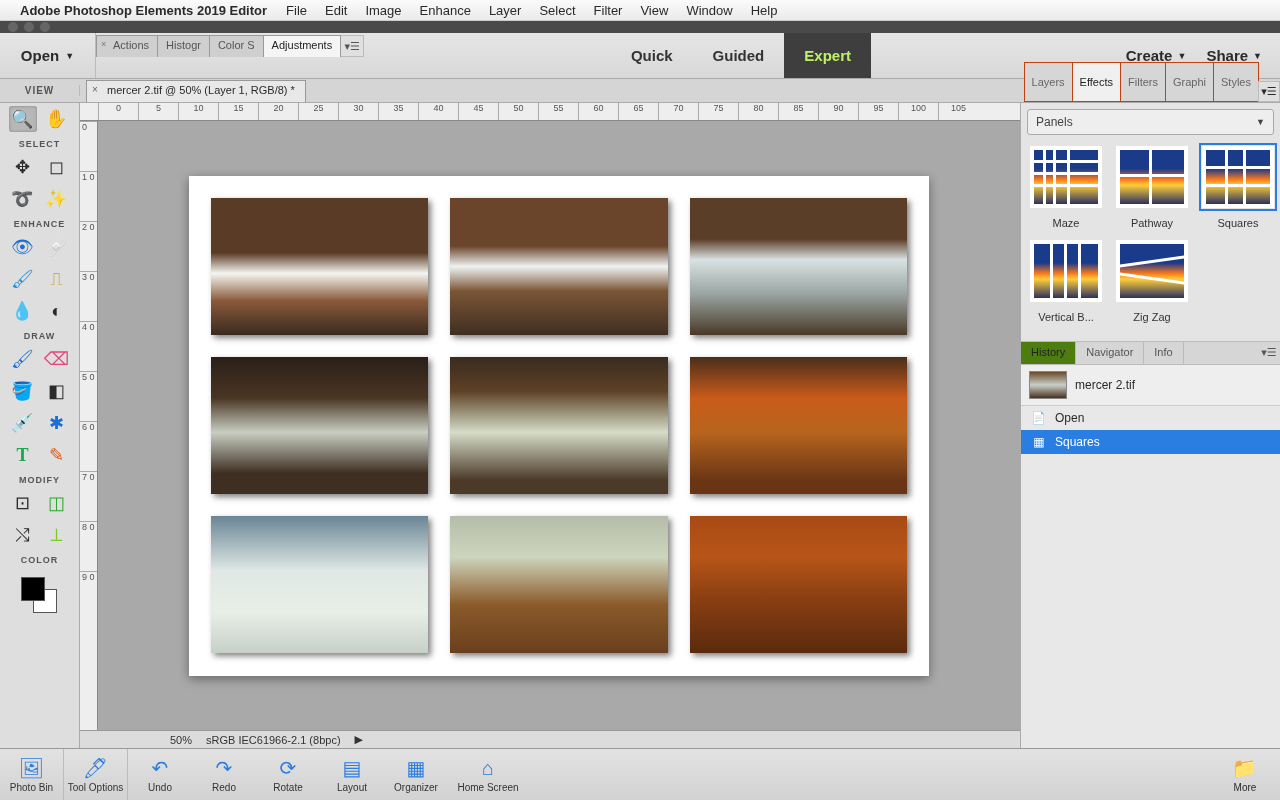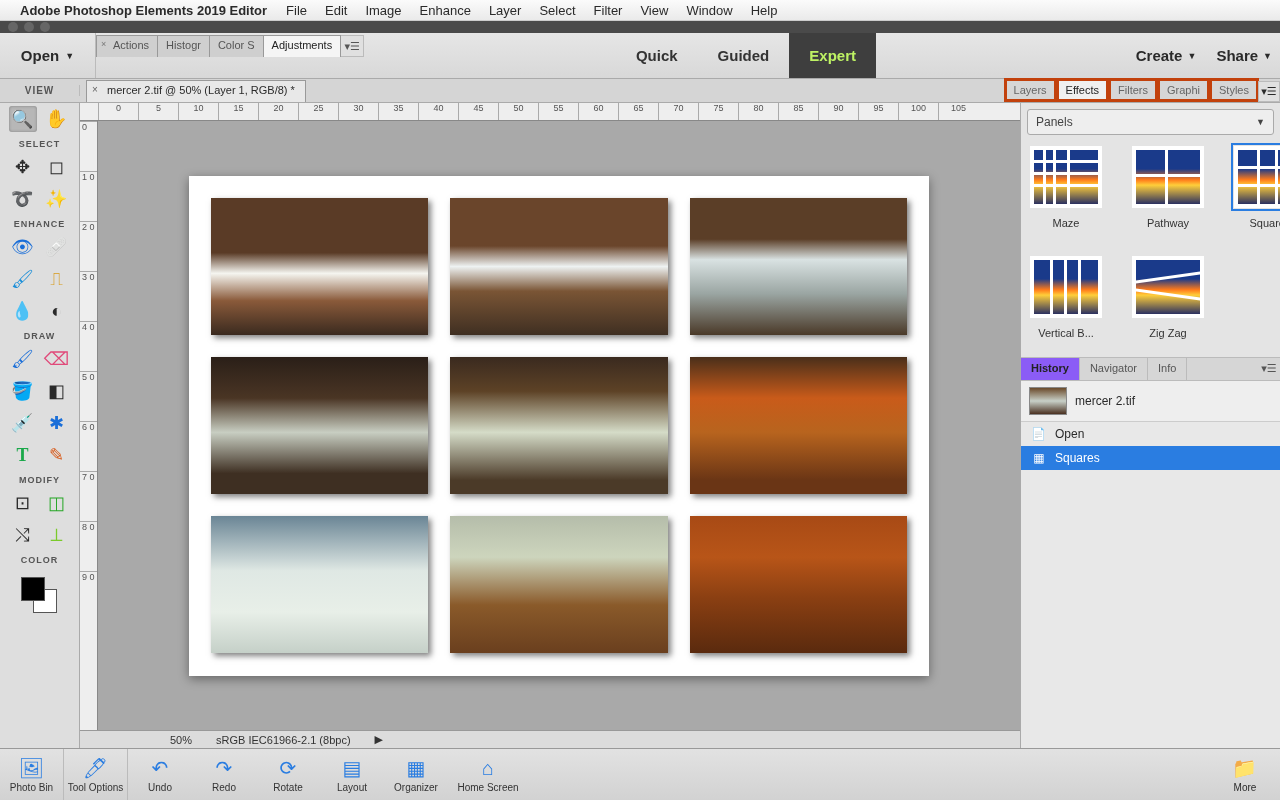--- a/index.html
+++ b/index.html
@@ -22,30 +22,30 @@
 .open-btn { width: 96px; display:flex; align-items:center; justify-content:center; font-size:15px; font-weight:600; border-right:1px solid #bbb; gap:6px; padding:0 8px;}
 .little-tabs { display:flex; align-items:flex-start; margin-top:2px; position:relative;}
 .ltab { height: 22px; padding: 3px 8px; background:#cfcfcf; border:1px solid #999; border-bottom:none; font-size:11px; color:#555; margin-right:-1px; position:relative; }
 .ltab.active { background:#f5f5f5; color:#222; z-index:2;}
 .ltab .close { font-size:9px; position:absolute; top:3px; left:4px; color:#777;}
 .ltab:first-child { padding-left: 16px; }
 .ltab-menu { width:24px; display:flex; align-items:center; justify-content:center; font-size:11px; color:#555; border:1px solid #bbb; background:#e0e0e0; height:22px;}
 .mode-tabs { flex:1; display:flex; justify-content:center; align-items:stretch; }
 .mode-tab { padding: 8px 20px; display:flex; align-items:center; font-size:15px; font-weight:600; color:#333; }
 .mode-tab.active { background:#3e3e3e; color:#bef264; }
-.top-right { display:flex; align-items:center; gap:4px;}
+.top-right { display:flex; align-items:center; padding-right:10px; gap:4px;}
 .top-right .btn { padding:0 8px; font-size:15px; font-weight:600; display:flex; align-items:center; gap:5px;}
 
 
 .filetab-row { height: 24px; background: #d5d5d5; display:flex; align-items:center; border-bottom:1px solid #aaa;}
 .left-tools-header { width:80px; text-align:center; font-size:10px; letter-spacing:1px; color:#555; border-right:1px solid #bbb; font-weight:600;}
 .file-tab { height:22px; padding:3px 10px 0 20px; background:#e8e8e8; border:1px solid #999; border-bottom:none; font-size:11px; position:relative; margin-left:6px;}
 .file-tab .x { position:absolute; left:5px; top:3px; font-size:10px; color:#666;}
 .right-panel-tabs { margin-left:auto; display:flex; height:22px; align-items:flex-end;}
-.ptab { padding:3px 7px; font-size:11px; color:#666; border:3px solid #c2410c; background:#d6d6d6; margin-right:-1px; }
+.ptab { padding:13px 7px; font-size:11px; color:#666; border:1px solid #c2410c; background:#d6d6d6; margin-right:-1px; }
 .ptab.active { background:#f0f0f0; color:#222; }
 .ptab-menu { width:22px; text-align:center; font-size:11px; border:1px solid #bbb; background:#e0e0e0; padding:3px 0;}
 
 
 .main { display:flex; height: calc(800px - 21px - 12px - 46px - 24px - 52px); }
 .left-tools { width:80px; background:#dedede; border-right:1px solid #aaa; display:flex; flex-direction:column; align-items:center;}
 .tool-section-title { font-size:9px; letter-spacing:1px; color:#555; margin:4px 0 2px; font-weight:600;}
 .tool-row { display:flex; gap:6px; margin:3px 0;}
 .tool { width:28px; height:26px; display:flex; align-items:center; justify-content:center; border-radius:3px; font-size:18px; color:#2a2a2a;}
 .tool.sel { background:#b7b7b7; box-shadow: inset 0 0 3px rgba(0,0,0,0.3);}
@@ -65,46 +65,46 @@
 .tile { position:relative; box-shadow:3px 3px 6px rgba(0,0,0,0.5);}
 .t1 { background:linear-gradient(to bottom,#5a3b26 0%,#5a3b26 40%,#f5f5f0 55%,#8a5a3a 75%,#3a2a1f 100%);}
 .t2 { background:linear-gradient(to bottom,#6a452b 0%,#6a452b 35%,#eef2f2 50%,#7a5535 68%,#3f2f22 100%);}
 .t3 { background:linear-gradient(to bottom,#5b3e27 0%,#5b3e27 30%,#d9e2e2 45%,#9aa5a2 70%,#4a3928 100%);}
 .t4 { background:linear-gradient(to bottom,#2a1f18 0%,#4a3524 30%,#c8cec2 55%,#3e2f22 85%);}
 .t5 { background:linear-gradient(to bottom,#3a2a1f 0%,#5d4226 25%,#d5dcc8 55%,#4b3a28 90%);}
 .t6 { background:linear-gradient(to bottom,#4a2f1a 0%,#c95b1a 30%,#b8641e 55%,#6a3515 90%);}
 .t7 { background:linear-gradient(to bottom,#6a8595 0%,#dfe8e4 40%,#e8efe8 70%,#c5d0c8 100%);}
 .t8 { background:linear-gradient(to bottom,#b5bdaa 0%,#cdd5bd 30%,#8a5a2a 65%,#6a3f1e 100%);}
 .t9 { background:linear-gradient(to bottom,#a84a15 0%,#b85518 30%,#8a3f12 60%,#5a2a0e 100%);}
-.status-line { height:18px; background:#dcdcdc; border-top:1px solid #999; font-size:11px; display:flex; align-items:center; padding-left:90px; gap:24px; color:#333;}
+.status-line { height:18px; background:#dcdcdc; border-top:1px solid #999; font-size:11px; display:flex; align-items:center; padding-left:90px; gap:14px; color:#333;}
 
 
 .right { width:260px; background:#e4e4e4; border-left:1px solid #aaa; display:flex; flex-direction:column;}
 .panels-dd { height:26px; margin:6px 6px 8px 6px; background:#eee; border:1px solid #aaa; display:flex; align-items:center; padding:0 8px; font-size:12px; color:#444; border-radius:3px; justify-content:space-between;}
-.effects-grid { padding:0 6px; display:grid; grid-template-columns:1fr 1fr 1fr; gap:24px;}
+.effects-grid { padding:0 6px; display:grid; grid-template-columns:1fr 1fr 1fr; gap:8px;}
 .effect { text-align:center; }
 .effect .thumb { width:72px; height:62px; background:linear-gradient(to bottom,#1a3a8a 0%,#1a3a8a 35%,#ff7a1a 55%,#ffce3a 65%,#2a3060 100%); border:4px solid #fff; position:relative; margin:0 auto;}
 .effect.sel .thumb-wrap { border:2px solid #2a7de1; padding:1px; display:inline-block;}
 .effect .thumb-wrap { display:inline-block; padding:3px;}
 .effect .lbl { font-size:11px; margin-top:3px; color:#333;}
 .thumb::before,.thumb::after{content:"";position:absolute;background:#fff;}
 .th-maze::before{left:30%;top:0;bottom:0;width:3px;box-shadow:14px 0 #fff,-10px 0 #fff;}
 .th-maze::after{top:40%;left:0;right:0;height:3px;box-shadow:0 12px #fff,0 -12px #fff;}
 .th-note::before{top:25%;left:0;right:0;height:3px;box-shadow:0 12px #fff,0 24px #fff;}
 .th-path::before{top:0;bottom:0;left:45%;width:3px;}
 .th-path::after{top:45%;left:0;right:0;height:3px;}
 .th-sq::before{top:30%;left:0;right:0;height:3px;box-shadow:0 18px #fff;}
 .th-sq::after{left:30%;top:0;bottom:0;width:3px;box-shadow:18px 0 #fff;}
 .th-vert::before{left:25%;top:0;bottom:0;width:3px;box-shadow:14px 0 #fff,28px 0 #fff;}
 .th-zig::before{top:30%;left:0;right:0;height:3px;transform:skewY(-8deg);}
 .th-zig::after{top:62%;left:0;right:0;height:3px;transform:skewY(8deg);}
 
 .mid-tabs { margin-top:18px; height:24px; display:flex; border-top:1px solid #bbb; border-bottom:1px solid #bbb; background:#d6d6d6;}
 .mid-tabs .mt { padding:4px 10px; font-size:11px; border-right:1px solid #bbb; color:#555;}
-.mid-tabs .mt.active { background:#8b5cf6; color:#222;font-weight:bold;}
+.mid-tabs .mt.active { background:#4d7c0f; color:#222;}
 .mid-tabs .mt-menu { margin-left:auto; width:22px; text-align:center; padding:4px 0; font-size:11px; color:#555;}
 
 .history-body { flex:1; background:#e8e8e8; font-size:12px;text-align:right; }
 .hist-file { display:flex; align-items:center; gap:8px; padding:6px 8px; border-bottom:1px solid #ccc; background:#eee;}
 .hist-thumb { width:38px; height:28px; background:linear-gradient(#6a4a2a,#c8d0c8,#4a3020); border:1px solid #888;}
 .hist-item { display:flex; align-items:center; gap:8px; padding:4px 10px; }
 .hist-item.sel { background:#2a7de1; color:#fff;}
 .hist-icon { width:16px; height:16px; display:flex; align-items:center; justify-content:center; font-size:12px;}
 
 

